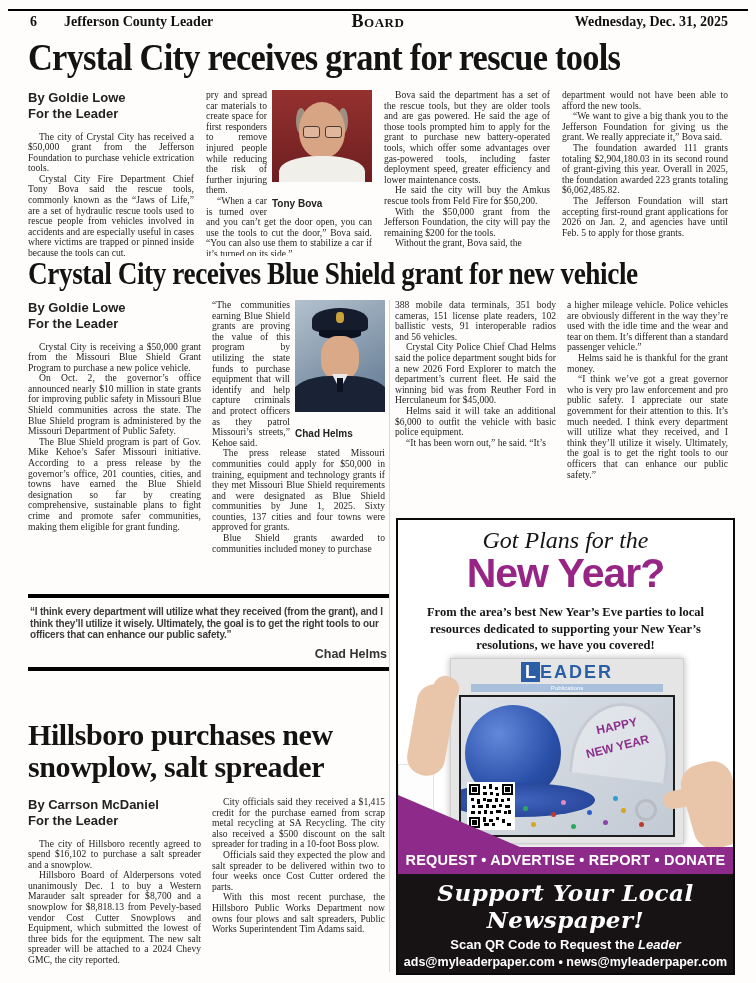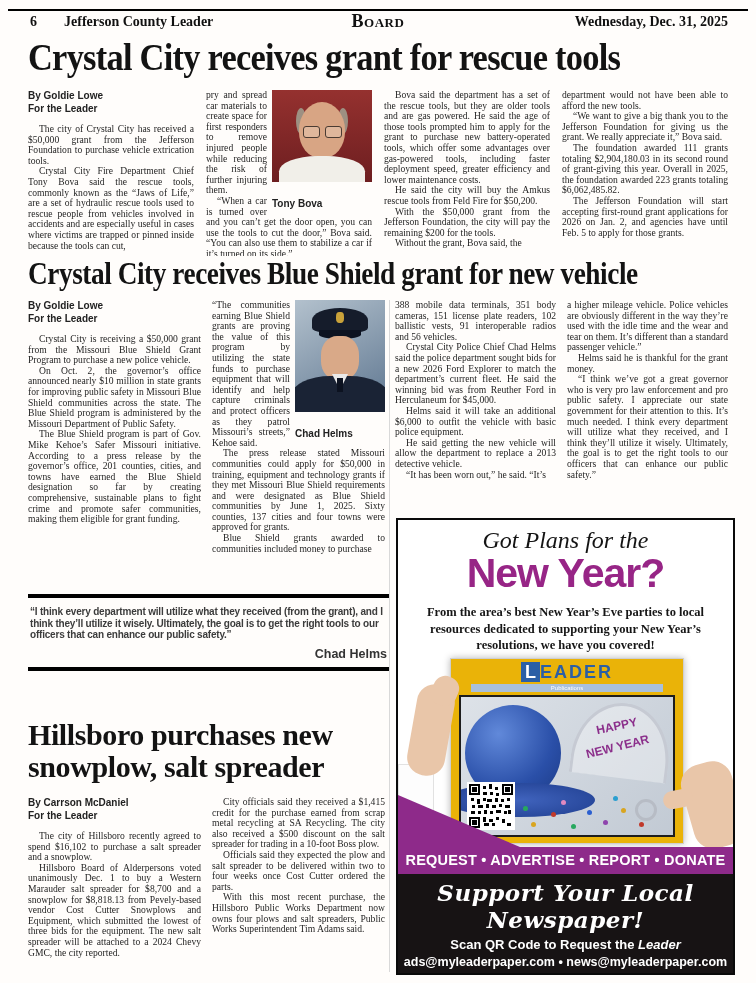--- a/index.html
+++ b/index.html
@@ -19,21 +19,21 @@
   .h-a3{position:absolute;left:28px;top:719px;font-size:30px;line-height:1.06;white-space:normal;width:360px;letter-spacing:-.4px;}
   
   .art{position:absolute;display:grid;overflow:hidden;font-size:9.6px;line-height:10.6px;
        text-align:justify;hyphens:auto;color:#1e1e1e;}
   .a1-cols{left:28px;top:90px;width:700px;height:166px;grid-template-columns:repeat(4,1fr);gap:12px;}
   .a2-left{left:28px;top:300px;width:357px;height:292px;grid-template-columns:1fr 1fr;gap:11px;}
   .a2-right{left:395px;top:300px;width:333px;height:222px;grid-template-columns:1fr 1fr;gap:11px;}
   .a3-cols{left:28px;top:797px;width:357px;height:186px;grid-template-columns:1fr 1fr;gap:11px;}
   .art p{margin:0;text-indent:11px;}
   .art p.cont{text-indent:0;}
-  .byline{font-family:"Liberation Sans",sans-serif;font-weight:bold;font-size:10px;line-height:1.25;
+  .byline{font-family:"Liberation Sans",sans-serif;font-weight:bold;font-size:13px;line-height:1.25;
           margin-bottom:9px;text-indent:0;color:#222;}
   
   .photo{float:right;margin:0 0 2px 5px;font-family:"Liberation Sans",sans-serif;}
   .caption{font-weight:bold;font-size:10px;margin-top:17px;color:#222;text-align:left;}
   .pb-img{position:relative;width:100px;height:92px;overflow:hidden;background:linear-gradient(#95312f,#6d1e20);}
   .pb-head{position:absolute;left:27px;top:12px;width:46px;height:56px;background:#d8a584;border-radius:50% 50% 46% 46%;}
   .pb-hairL{position:absolute;left:24px;top:18px;width:10px;height:26px;background:#9d9082;border-radius:50%;}
   .pb-hairR{position:absolute;left:66px;top:18px;width:10px;height:26px;background:#9d9082;border-radius:50%;}
   .pb-gl1{position:absolute;left:31px;top:36px;width:15px;height:10px;border:1.5px solid #4a3b32;border-radius:3px;background:rgba(255,255,255,.2);}
   .pb-gl2{position:absolute;left:53px;top:36px;width:15px;height:10px;border:1.5px solid #4a3b32;border-radius:3px;background:rgba(255,255,255,.2);}
@@ -54,21 +54,21 @@
   .pq-title{font-size:12.5px;color:#5c5c5c;text-align:right;}
   .col-divider{position:absolute;left:389px;top:300px;width:1px;height:672px;background:#d9d9d9;}
   
   .ad{position:absolute;left:396px;top:518px;width:339px;height:457px;border:2px solid #0a0a0a;
       box-sizing:border-box;background:#fff;overflow:hidden;}
   .ad-tagline{position:absolute;top:7px;left:0;right:0;text-align:center;font-style:italic;font-size:24px;color:#141414;}
   .ad-headline{position:absolute;top:30px;left:0;right:0;text-align:center;font-family:"Liberation Sans",sans-serif;
                font-weight:bold;font-size:41px;letter-spacing:-1px;color:#972586;}
   .ad-body{position:absolute;top:84px;left:10px;right:10px;text-align:center;font-weight:bold;font-size:12.5px;line-height:1.32;color:#161616;}
   .ad-photo{position:absolute;top:138px;left:0;right:0;height:186px;background:#fff;}
-  .tablet{position:absolute;left:52px;top:0;width:232px;height:184px;background:#eab308;border:1px solid #cfcfcf;box-shadow:0 0 7px rgba(0,0,0,.28);}
+  .tablet{position:absolute;left:52px;top:0;width:232px;height:184px;background:#e5e5e5;border:1px solid #cfcfcf;box-shadow:0 0 7px rgba(0,0,0,.28);}
   .logo-row{text-align:center;padding-top:3px;font-family:"Liberation Sans",sans-serif;line-height:20px;}
   .lbox{display:inline-block;background:#2b5fa5;color:#fff;font-weight:bold;font-size:18px;padding:0 4px;}
   .lrest{color:#2b5fa5;font-weight:bold;font-size:18px;letter-spacing:2px;}
   .pub-bar{margin:1px 20px 0;height:8px;background:#a9c0dc;color:#fff;font-family:"Liberation Sans",sans-serif;
            font-size:6px;line-height:8px;text-align:center;}
   .tablet-photo{position:relative;margin:3px 8px;height:138px;background:linear-gradient(135deg,#dde2e8,#c2cad4);
                 border:2px solid #1d1d1d;overflow:hidden;}
   .hat-crown{position:absolute;left:4px;top:8px;width:96px;height:96px;border-radius:50%;
              background:radial-gradient(circle at 35% 30%,#6189da,#2a4fa8 60%,#1b3983);}
   .hat-brim{position:absolute;left:-16px;top:86px;width:150px;height:34px;border-radius:50%;
@@ -184,21 +184,20 @@
       <p class="cont">“The communities earning Blue Shield grants are proving the value of this program by utilizing the state funds to purchase equipment that will identify and help capture criminals and protect officers as they patrol Missouri’s streets,” Kehoe said.</p>
       <p>The press release stated Missouri communities could apply for $50,000 in training, equipment and technology grants if they met Missouri Blue Shield requirements and were designated as Blue Shield communities by June 1, 2025. Sixty counties, 137 cities and four towns were approved for grants.</p>
       <p>Blue Shield grants awarded to communities included money to purchase</p>
     </div>
   </div>
   <div class="art a2-right">
     <div>
       <p class="cont">388 mobile data terminals, 351 body cameras, 151 license plate readers, 102 ballistic vests, 91 interoperable radios and 56 vehicles.</p>
       <p>Crystal City Police Chief Chad Helms said the police department sought bids for a new 2026 Ford Explorer to match the department’s current fleet. He said the winning bid was from Reuther Ford in Herculaneum for $45,000.</p>
       <p>Helms said it will take an additional $6,000 to outfit the vehicle with basic police equipment.</p>
-      <p>He said getting the new vehicle will allow the department to replace a 2013 detective vehicle.</p>
       <p>“It has been worn out,” he said. “It’s</p>
     </div>
     <div>
       <p class="cont">a higher mileage vehicle. Police vehicles are obviously different in the way they’re used with the idle time and the wear and tear on them. It’s different than a standard passenger vehicle.”</p>
       <p>Helms said he is thankful for the grant money.</p>
       <p>“I think we’ve got a great governor who is very pro law enforcement and pro public safety. I appreciate our state government for their attention to this. It’s much needed. I think every department will utilize what they received, and I think they’ll utilize it wisely. Ultimately, the goal is to get the right tools to our officers that can enhance our public safety.”</p>
     </div>
   </div>
 
   <div class="col-divider"></div>

